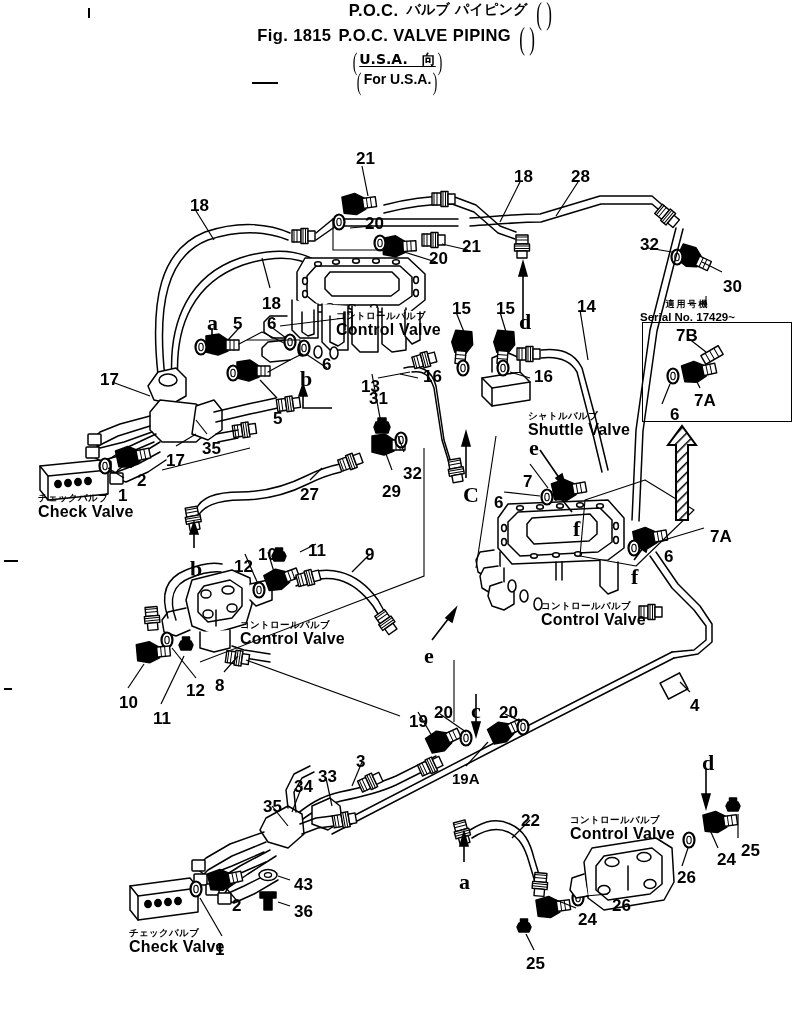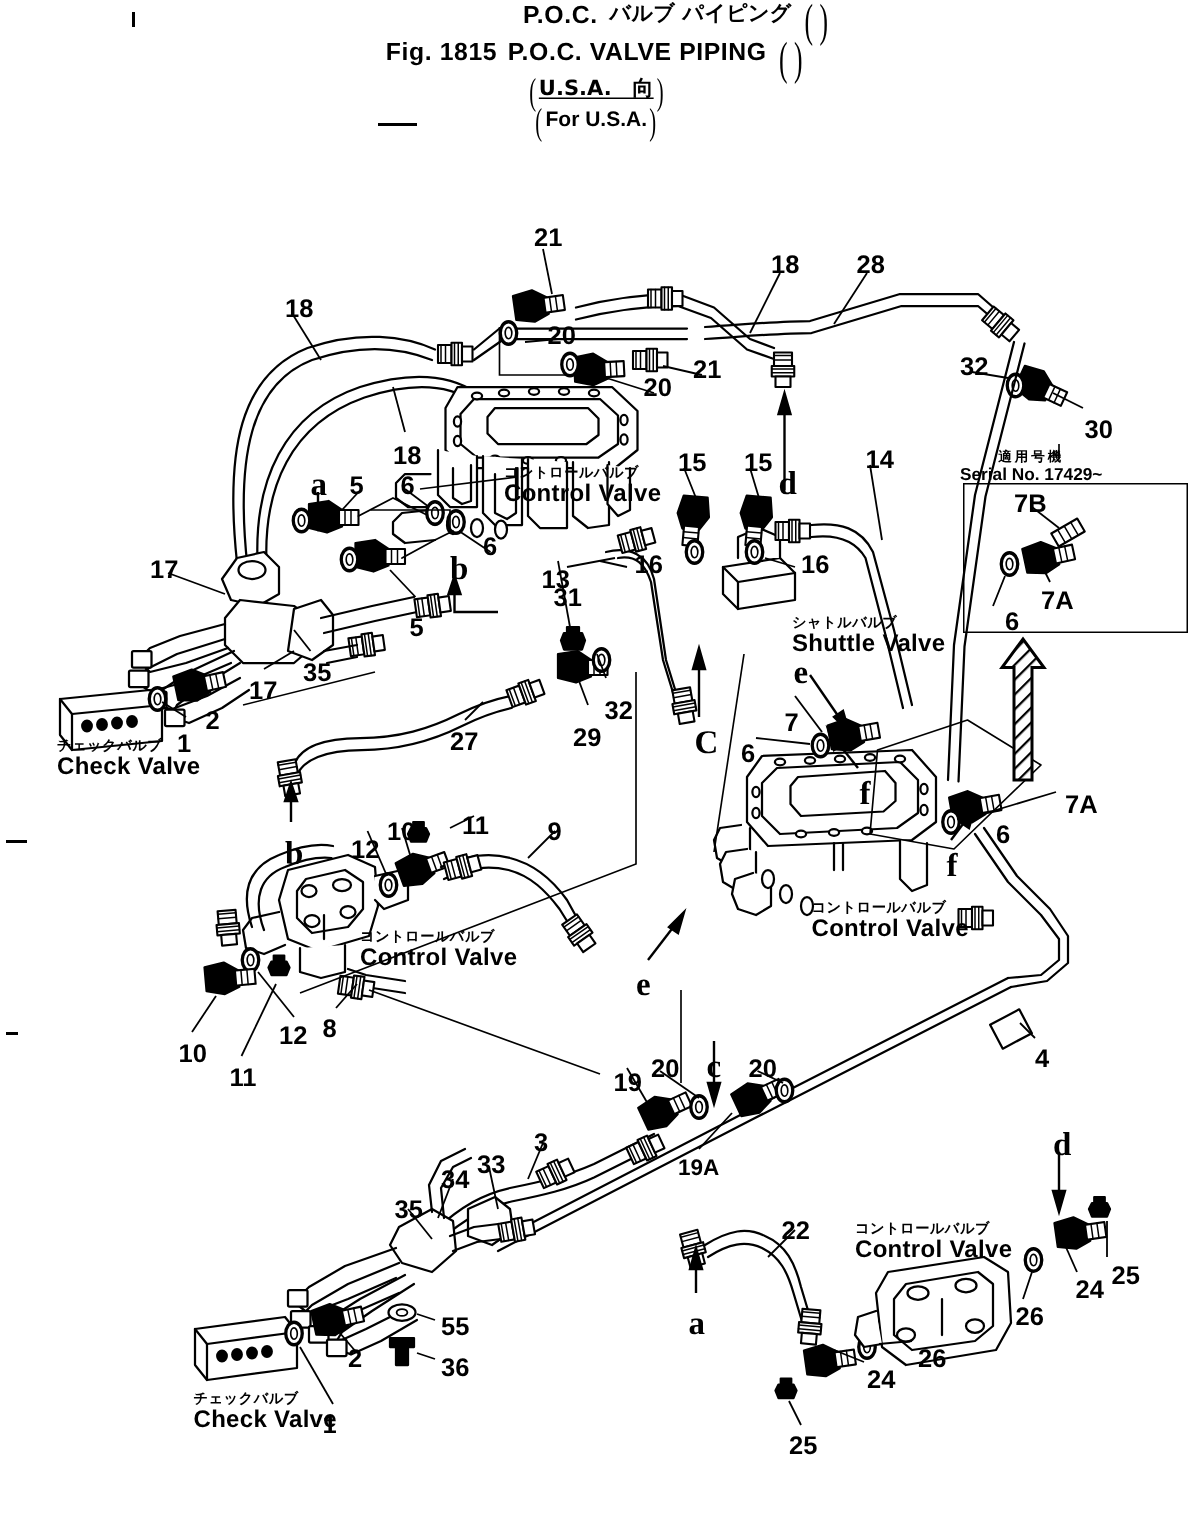--- a/index.html
+++ b/index.html
@@ -824,21 +824,21 @@
       <span class="num" style="left: 690px; top: 697px;">4</span>
       <span class="num" style="left: 409px; top: 713px;">19</span>
       <span class="num" style="left: 434px; top: 704px;">20</span>
       <span class="num" style="left: 499px; top: 704px;">20</span>
       <span class="num sm" style="left: 452px; top: 771px;">19A</span>
       <span class="num" style="left: 356px; top: 753px;">3</span>
       <span class="num" style="left: 318px; top: 768px;">33</span>
       <span class="num" style="left: 294px; top: 778px;">34</span>
       <span class="num" style="left: 263px; top: 798px;">35</span>
       <span class="num" style="left: 521px; top: 812px;">22</span>
-      <span class="num" style="left: 294px; top: 876px;">55</span>
+      <span class="num" style="left: 294px; top: 876px;">43</span>
       <span class="num" style="left: 294px; top: 903px;">36</span>
       <span class="num" style="left: 232px; top: 897px;">2</span>
       <span class="num" style="left: 215px; top: 941px;">1</span>
       <span class="num" style="left: 612px; top: 897px;">26</span>
       <span class="num" style="left: 578px; top: 911px;">24</span>
       <span class="num" style="left: 526px; top: 955px;">25</span>
       <span class="num" style="left: 741px; top: 842px;">25</span>
       <span class="num" style="left: 717px; top: 851px;">24</span>
       <span class="num" style="left: 677px; top: 869px;">26</span>
     </div>

